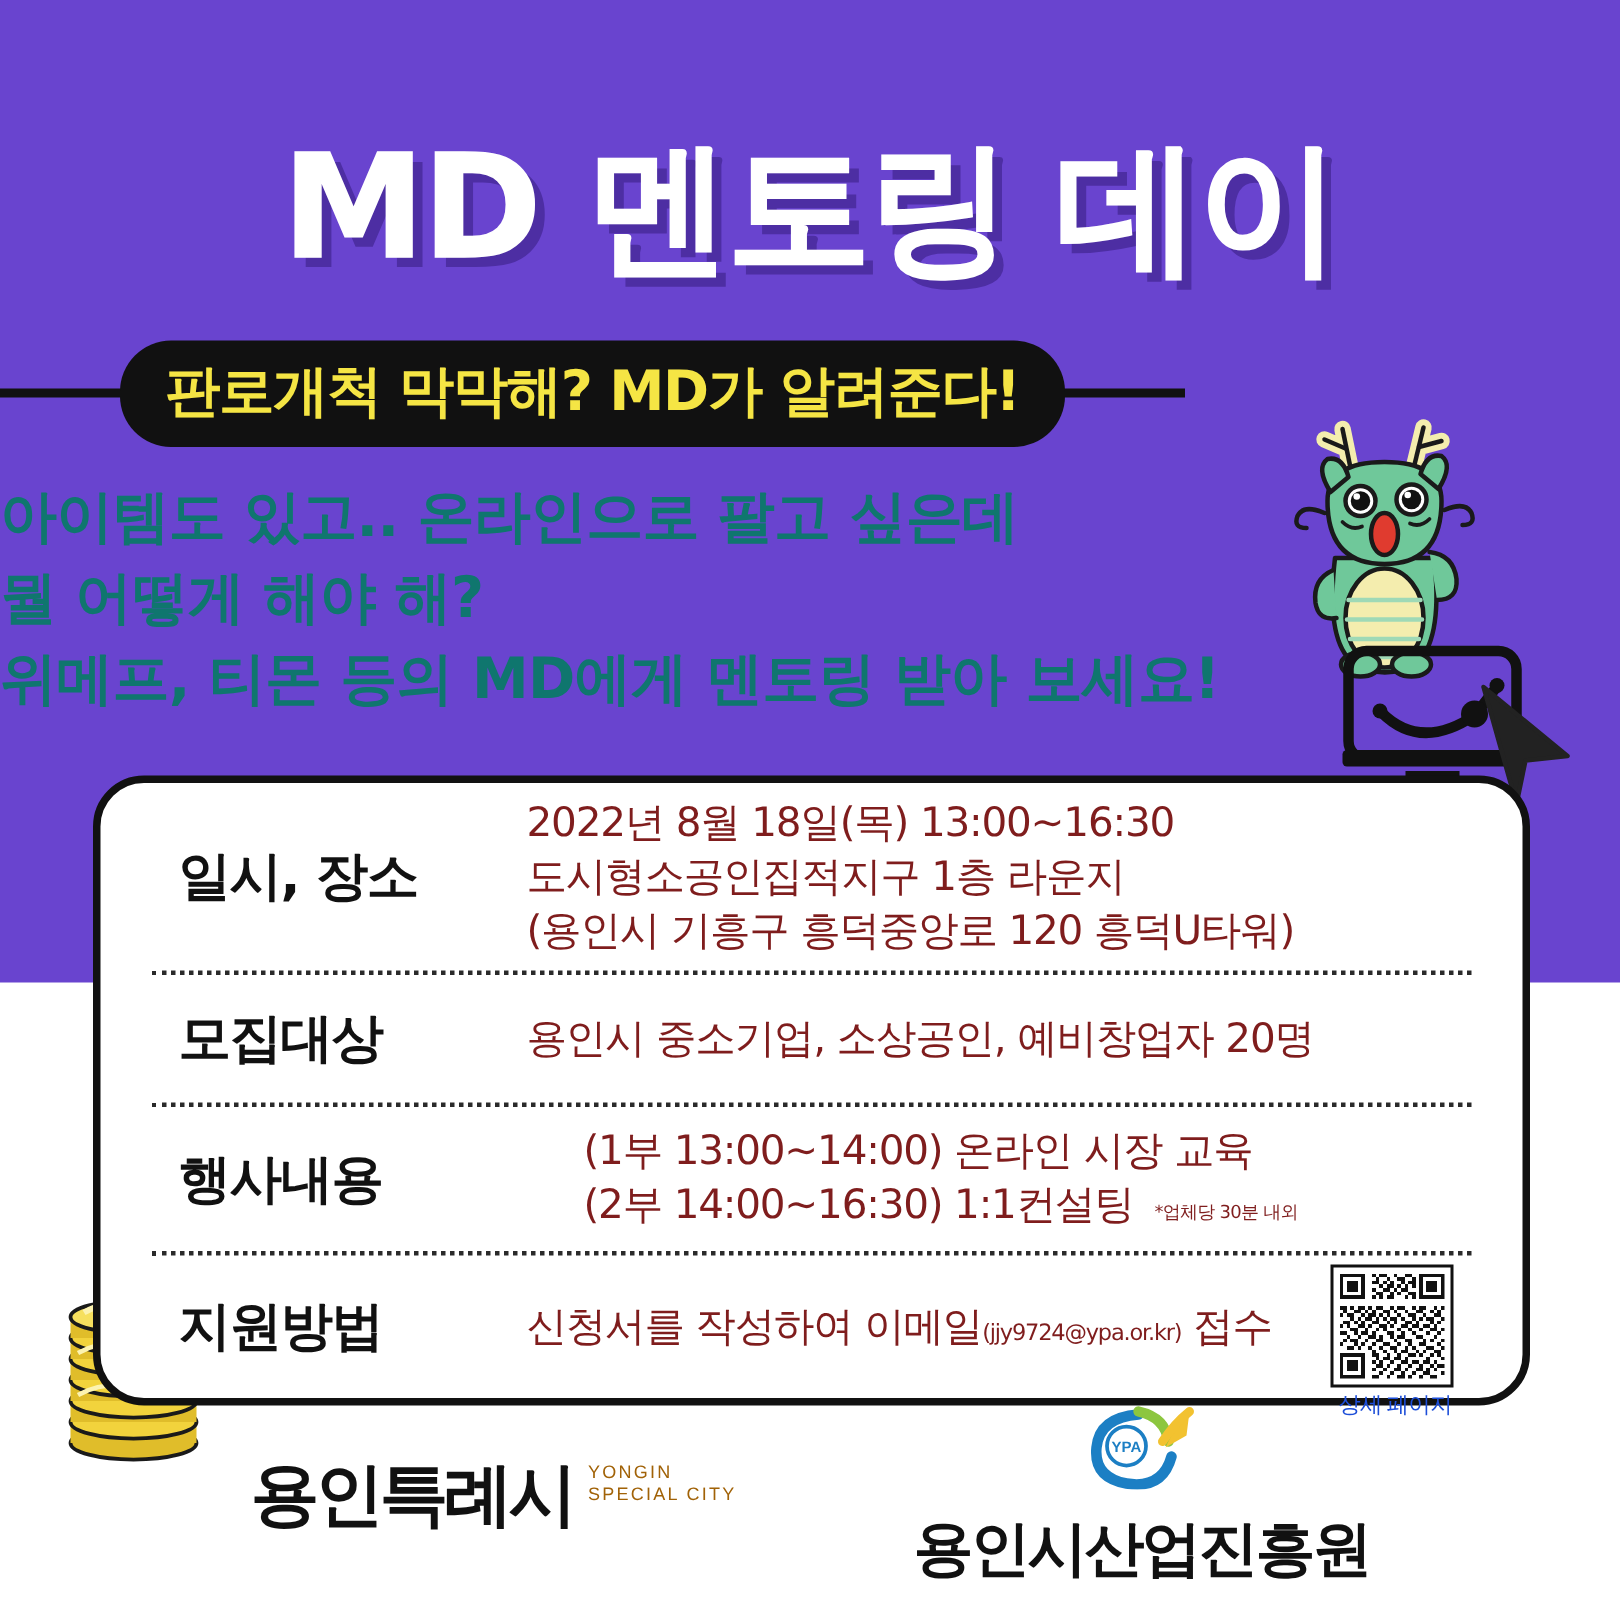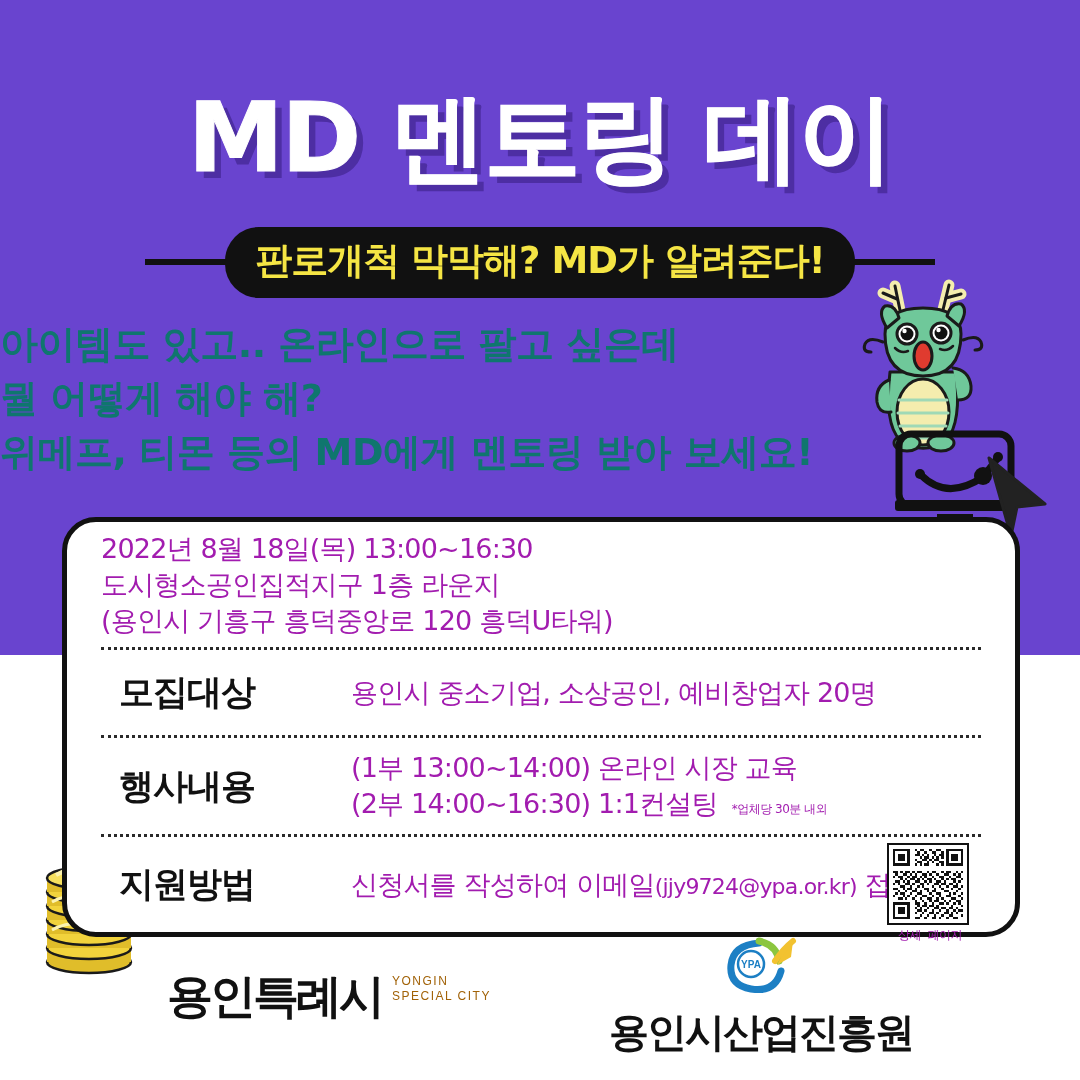--- a/index.html
+++ b/index.html
@@ -30,21 +30,21 @@
     line-height:1.05;
     letter-spacing:-2px;
     color:#ffffff;
     text-shadow:7px 7px 0 #4d2ea3;
     -webkit-text-stroke:1px #ffffff;
     white-space:nowrap;
   }
   
   .banner-row{
     position:absolute;left:0;top:228px;width:1080px;height:68px;
-    display:flex;align-items:center;justify-content:center;
+    display:flex;align-items:center;
   }
   .banner-rule{
     width:88px;height:6px;background:#111111;flex:0 0 auto;
   }
   .banner-rule.left{margin-right:-8px;}
   .banner-rule.right{margin-left:-8px;}
   .banner-pill{
     background:#111111;
     border-radius:34px;
     padding:9px 30px 12px 30px;
@@ -92,58 +92,58 @@
   .row{
     display:flex;align-items:center;
     box-sizing:border-box;
     position:relative;
   }
   .row + .row{
     border-top:3px dotted #2a2a2a;
   }
   .r1{height:126px;}
   .r2{height:88px;}
-  .r3{height:100px;}
+  .r3{height:100px;gap:38px;}
   .r4{height:98px;}
   .rlabel{
     flex:0 0 250px;
     font-family:"DejaVu Sans","Liberation Sans",sans-serif;
     font-weight:bold;
     font-size:35px;
     letter-spacing:-1px;
     color:#111111;
     padding-left:18px;
     box-sizing:border-box;
   }
   .rvalue{
     flex:1 1 auto;
     font-family:"DejaVu Sans","Liberation Sans",sans-serif;
     font-size:27px;
     line-height:1.33;
     letter-spacing:-0.8px;
-    color:#a21caf;
+    color:#7f1d1d;
   }
   .rvalue .ln{white-space:nowrap;}
   .small-note{font-size:12px;margin-left:14px;letter-spacing:-0.5px;}
-  .email-small{font-size:22px;}
+  .email-small{font-size:15px;}
   
   .qr-wrap{
     position:absolute;right:8px;top:6px;
     width:86px;text-align:center;
   }
   .qr-box{
     width:82px;height:82px;
     border:2px solid #111111;
     background:#ffffff;
     box-sizing:border-box;
     padding:4px;
   }
   .qr-caption{
-    font-family:Liberation Mono, monospace;
-    font-size:12px;color:#a21caf;margin-top:2px;letter-spacing:-0.5px;
+    font-family:Liberation Serif, serif;
+    font-size:15px;color:#1d4ed8;margin-top:2px;letter-spacing:-0.5px;
   }
   
   .footer{
     position:absolute;left:0;top:952px;width:1080px;height:90px;
     display:flex;align-items:center;justify-content:center;gap:118px;
   }
   .logo-yongin{display:flex;align-items:center;gap:10px;}
   .logo-yongin .ko{
     font-family:"DejaVu Sans","Liberation Sans",sans-serif;
     font-weight:bold;font-size:46px;color:#111111;letter-spacing:-3px;
@@ -259,20 +259,21 @@
       <path d="M22 13 q14 -8 34 -8" fill="none" stroke="#FCF3B0" stroke-width="4"></path>
       <path d="M18 40 q12 -7 30 -7" fill="none" stroke="#FCF3B0" stroke-width="3"></path>
       <path d="M18 68 q12 -7 30 -7" fill="none" stroke="#FCF3B0" stroke-width="3"></path>
     </g>
   </svg>
 
   <div class="card">
     <div class="rows">
 
       <div class="row r1">
+        <div class="rlabel">일시, 장소</div>
         <div class="rvalue">
           <div class="ln">2022년 8월 18일(목) 13:00~16:30</div>
           <div class="ln">도시형소공인집적지구 1층 라운지</div>
           <div class="ln">(용인시 기흥구 흥덕중앙로 120 흥덕U타워)</div>
         </div>
       </div>
 
       <div class="row r2">
         <div class="rlabel">모집대상</div>
         <div class="rvalue">

